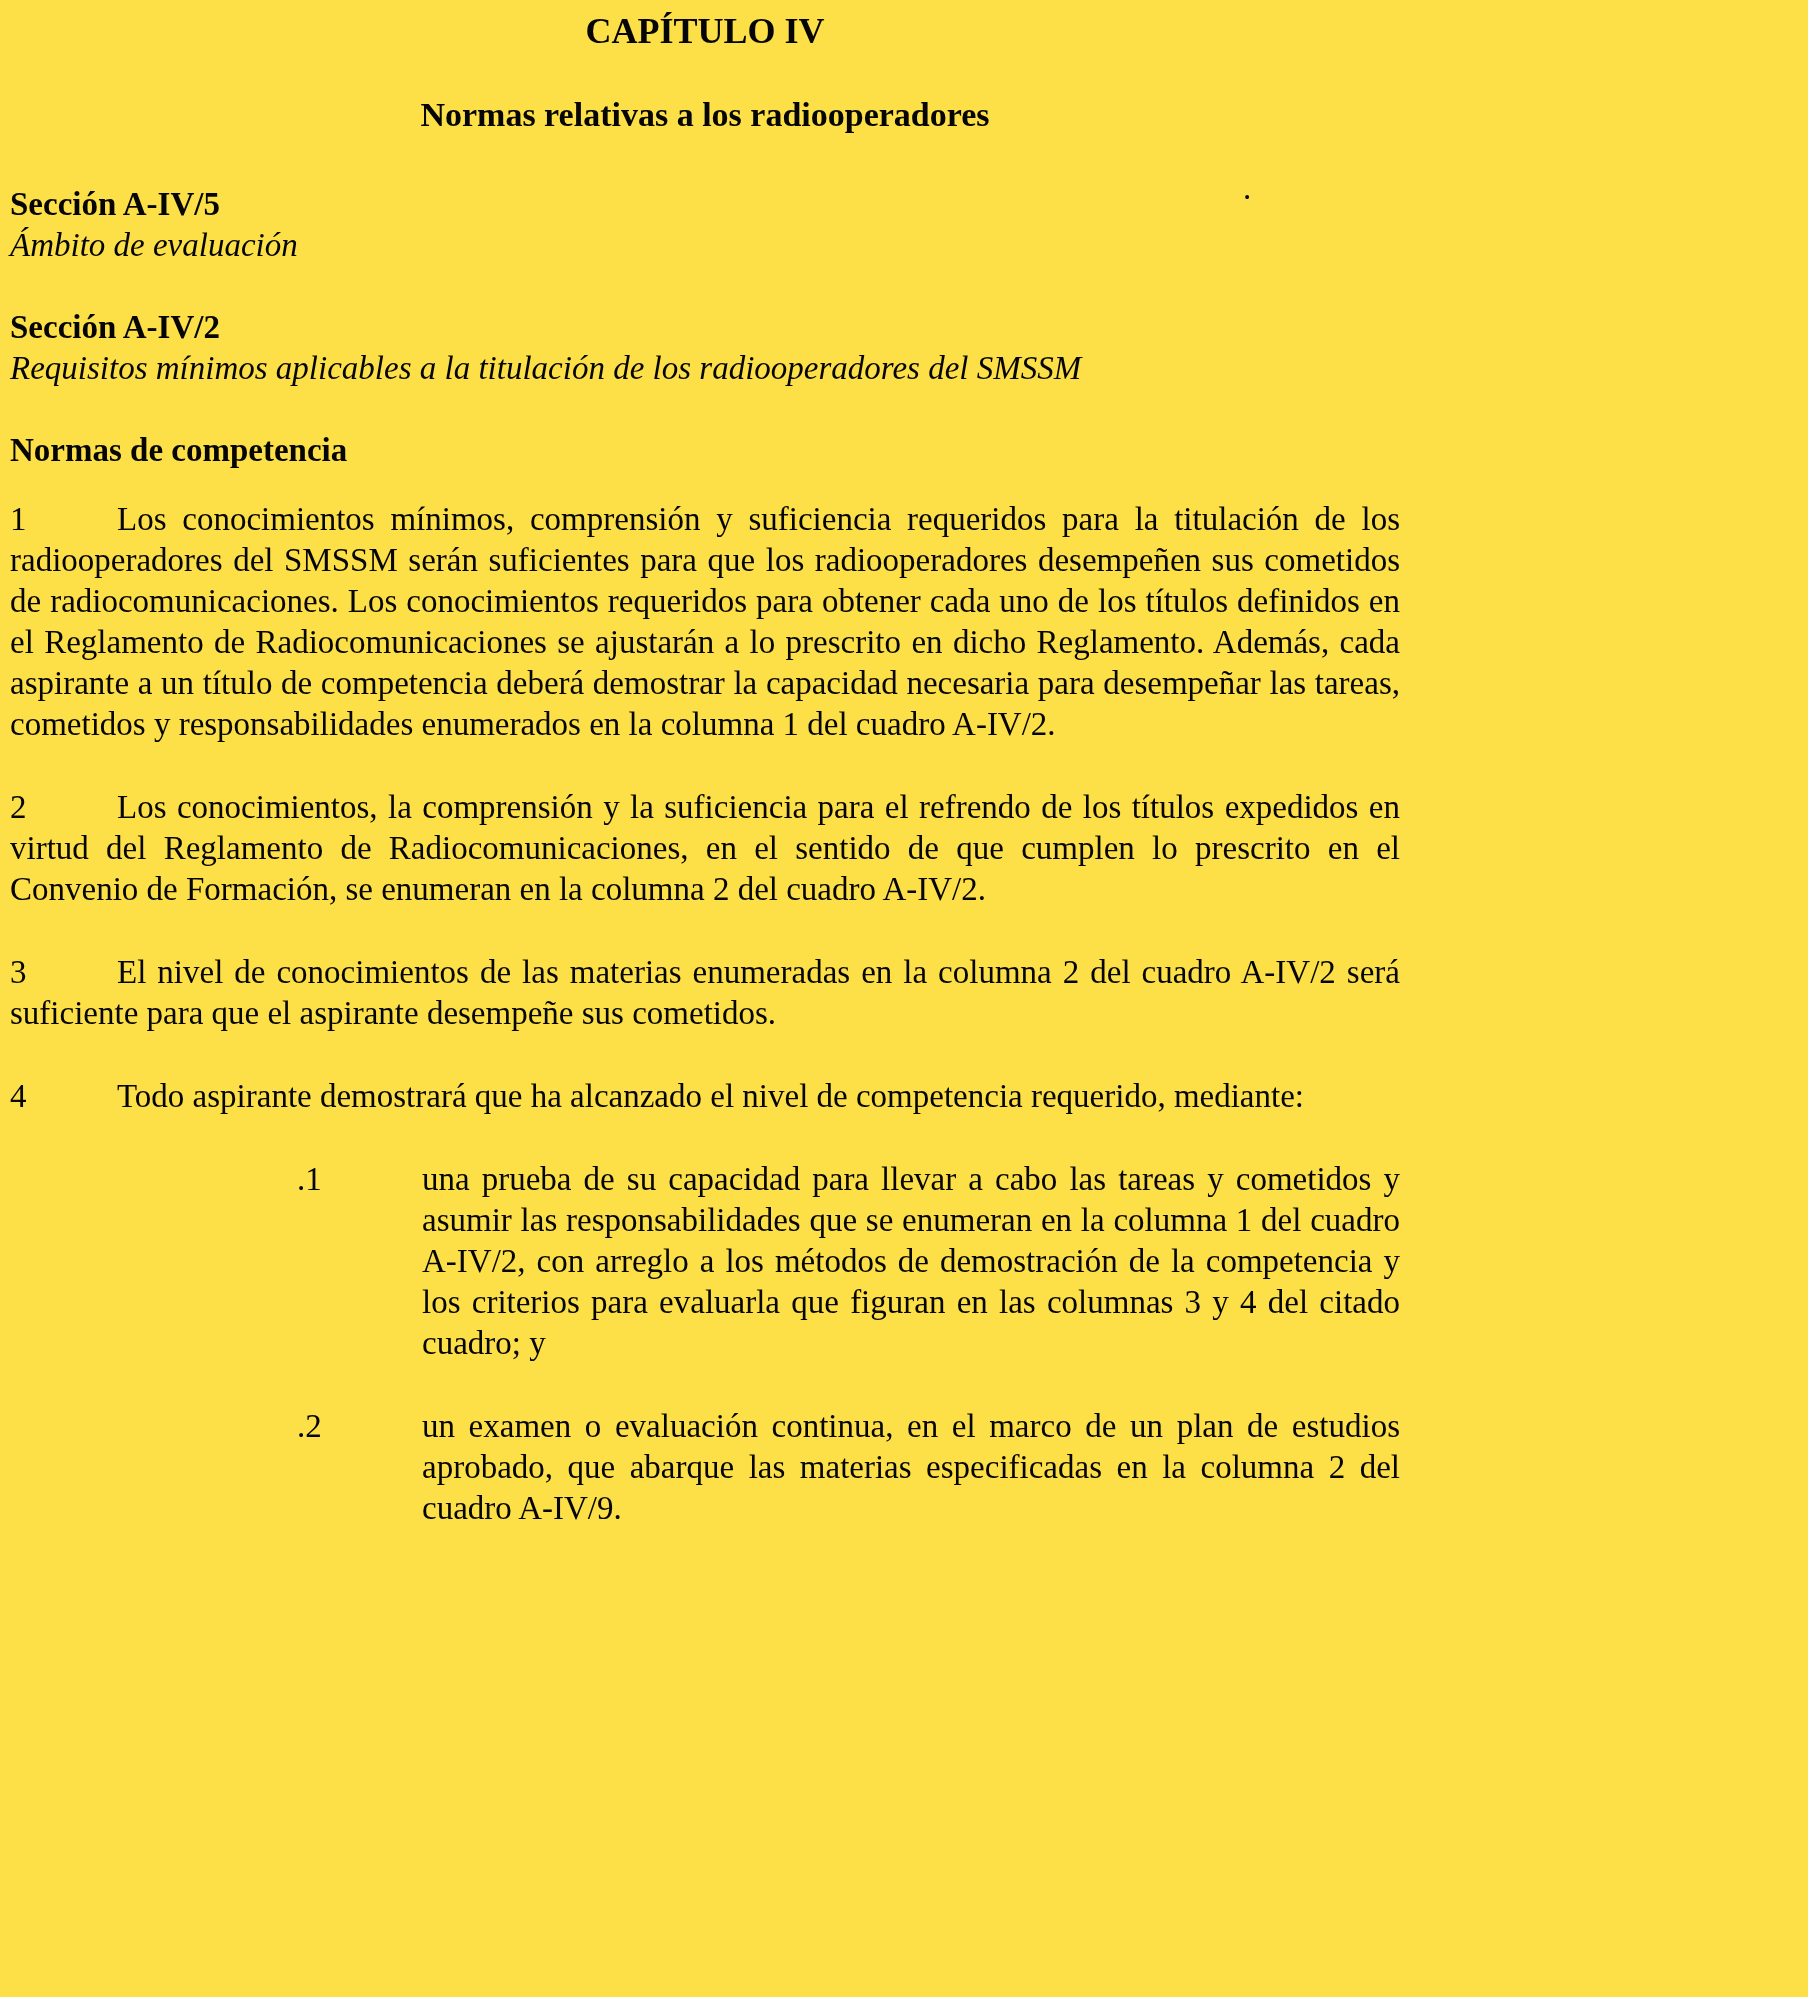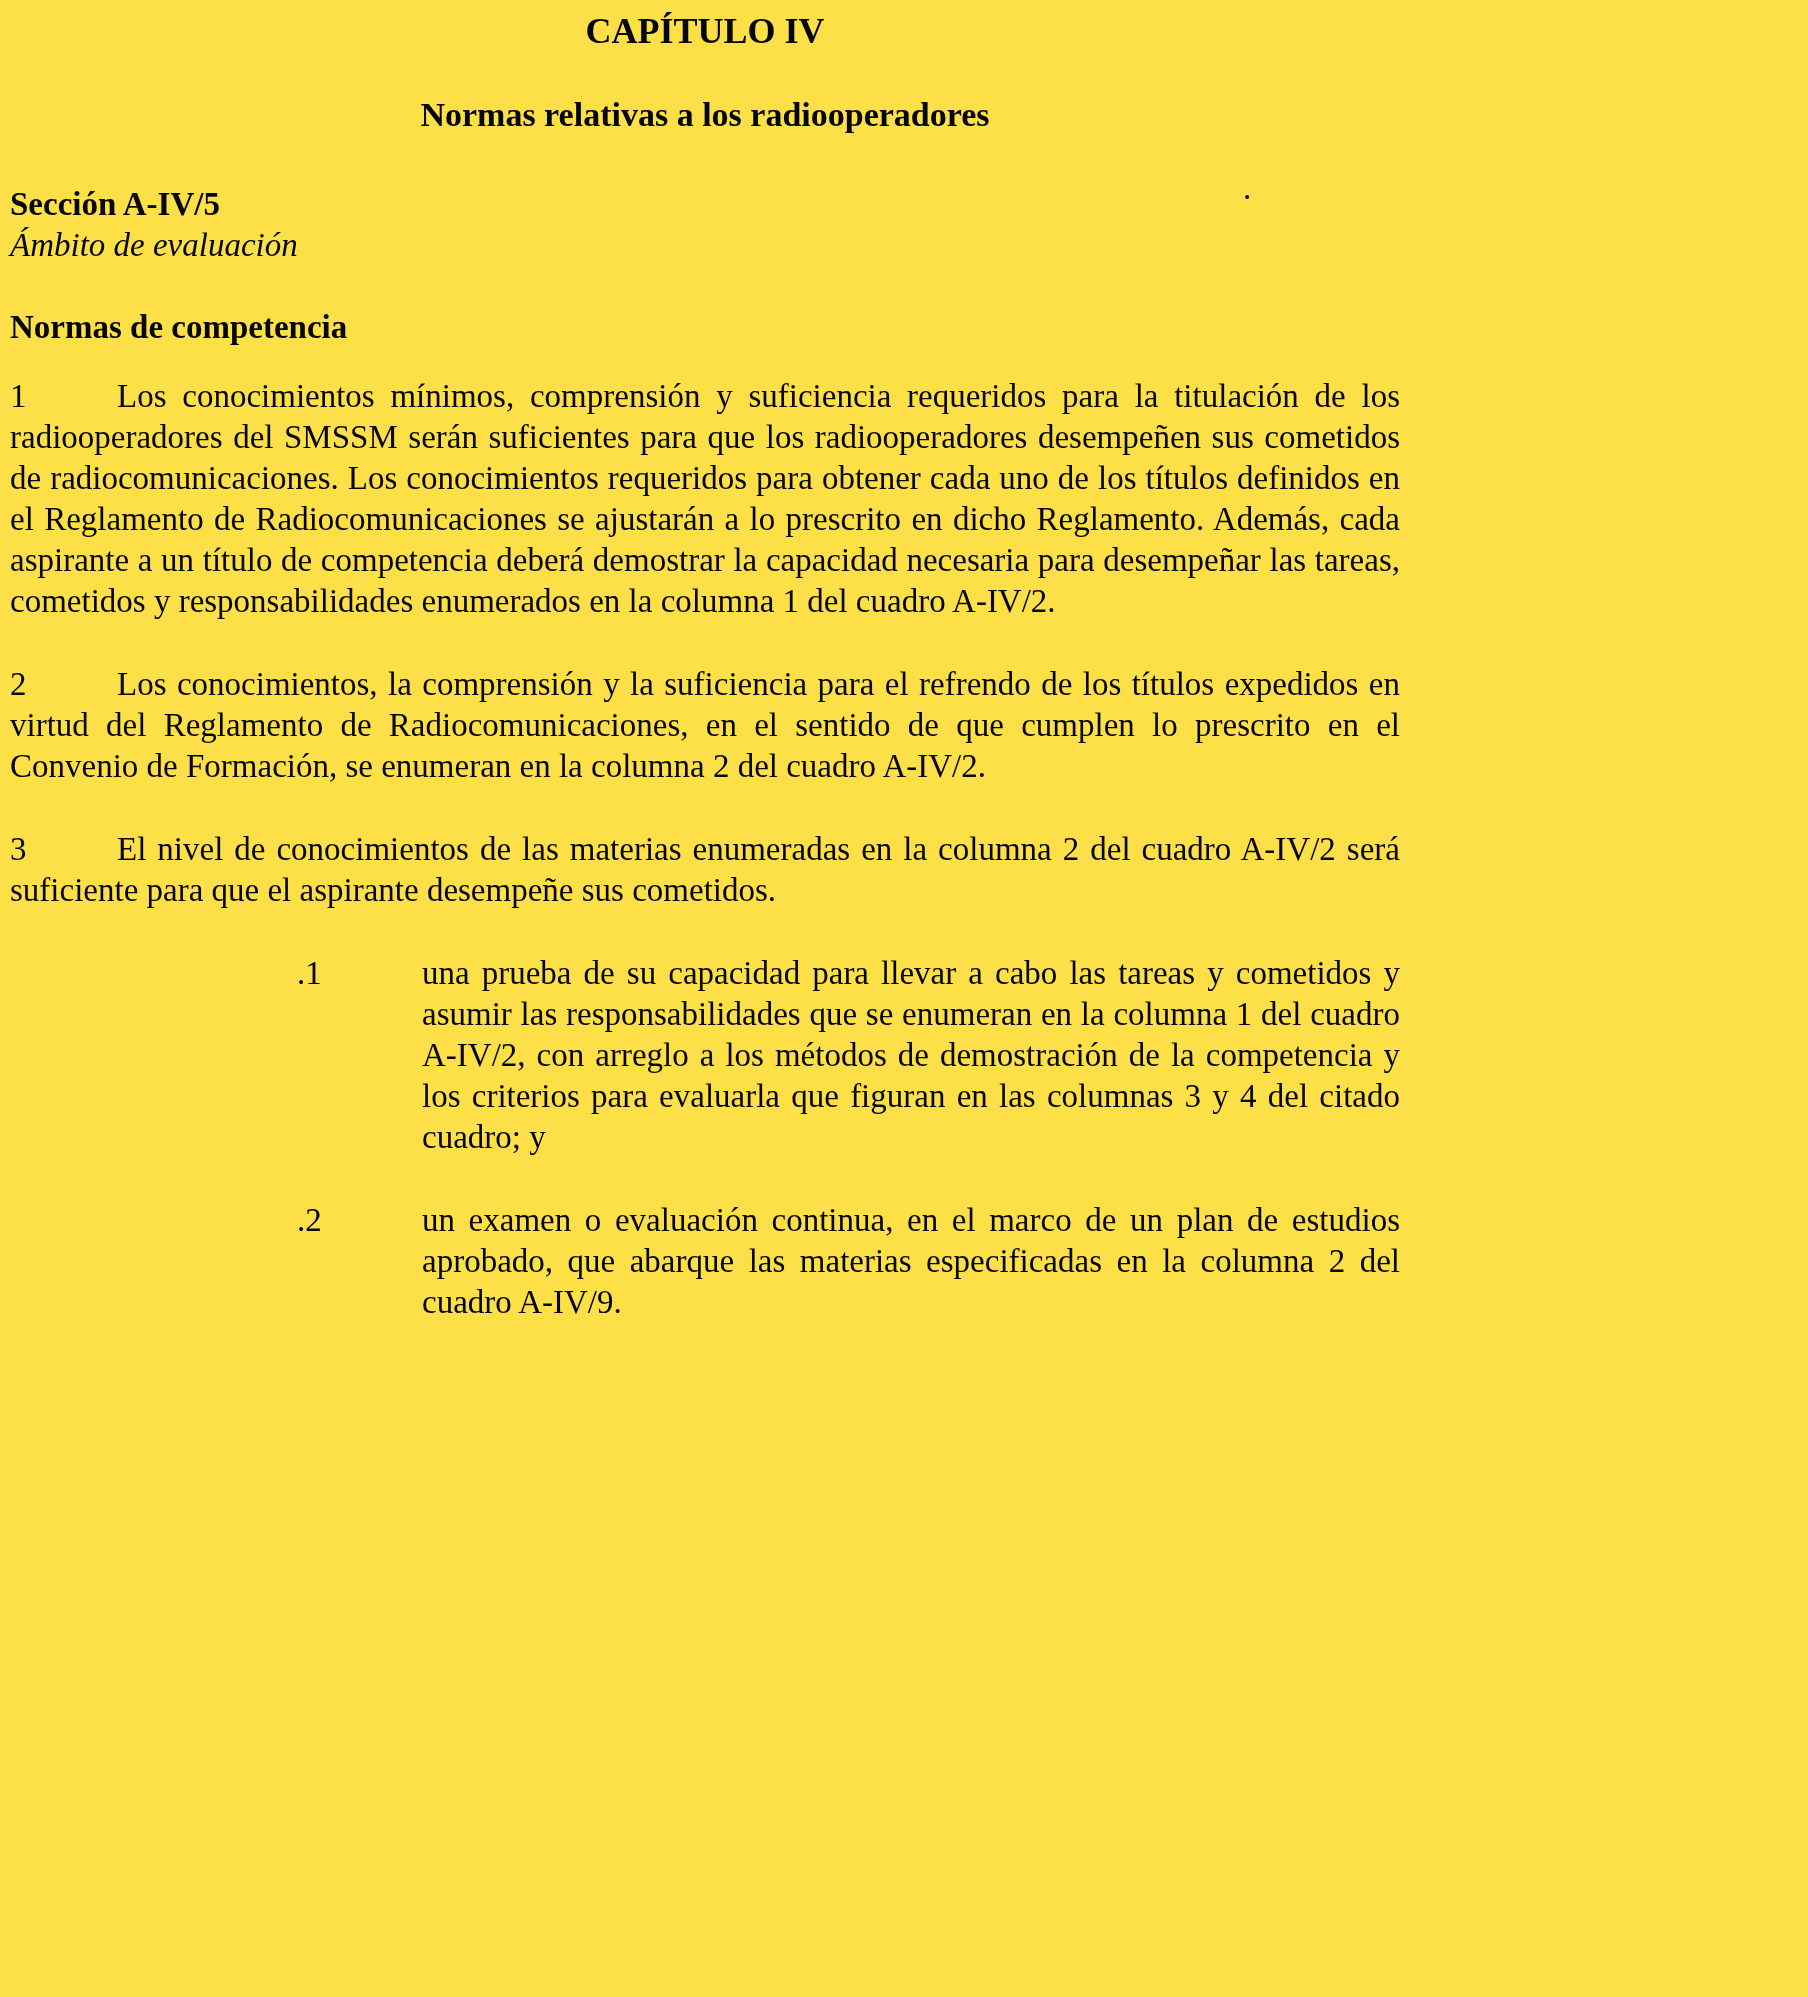--- a/index.html
+++ b/index.html
@@ -93,29 +93,34 @@
   <div class="chapter-title">CAPÍTULO IV</div>
 
   <div class="chapter-subtitle">Normas relativas a los radiooperadores</div>
 
   <div class="section-head">
     <div class="sec-title">Sección A-IV/5</div>
     <div class="sec-sub">Ámbito de evaluación</div>
   </div>
 
 
+  <div class="section-head">
+    <div class="sec-title">Sección A-IV/2</div>
+    <div class="sec-sub">Requisitos mínimos aplicables a la titulación de los radiooperadores del SMSSM</div>
+  </div>
 
   <div class="bold-head">Normas de competencia</div>
 
   <p class="para"><span class="num">1</span><span>Los conocimientos mínimos, comprensión y suficiencia requeridos para la titulación de los radiooperadores del SMSSM serán suficientes para que los radiooperadores desempeñen sus cometidos de radiocomunicaciones. Los conocimientos requeridos para obtener cada uno de los títulos definidos en el Reglamento de Radiocomunicaciones se ajustarán a lo prescrito en dicho Reglamento. Además, cada aspirante a un título de competencia deberá demostrar la capacidad necesaria para desempeñar las tareas, cometidos y responsabilidades enumerados en la columna 1 del cuadro A-IV/2.</span></p>
 
   <p class="para"><span class="num">2</span><span>Los conocimientos, la comprensión y la suficiencia para el refrendo de los títulos expedidos en virtud del Reglamento de Radiocomunicaciones, en el sentido de que cumplen lo prescrito en el Convenio de Formación, se enumeran en la columna 2 del cuadro A-IV/2.</span></p>
 
   <p class="para"><span class="num">3</span><span>El nivel de conocimientos de las materias enumeradas en la columna 2 del cuadro A-IV/2 será suficiente para que el aspirante desempeñe sus cometidos.</span></p>
 
+  <p class="para"><span class="num">4</span><span>Todo aspirante demostrará que ha alcanzado el nivel de competencia requerido, mediante:</span></p>
 
   <div class="subitem"><span class="snum">.1</span><span>una prueba de su capacidad para llevar a cabo las tareas y cometidos y asumir las responsabilidades que se enumeran en la columna 1 del cuadro A-IV/2, con arreglo a los métodos de demostración de la competencia y los criterios para evaluarla que figuran en las columnas 3 y 4 del citado cuadro; y</span></div>
 
   <div class="subitem"><span class="snum">.2</span><span>un examen o evaluación continua, en el marco de un plan de estudios aprobado, que abarque las materias especificadas en la columna 2 del cuadro A-IV/9.</span></div>
 
   <span class="artifact">.</span>
 
 </div>
 
 </body></html>

